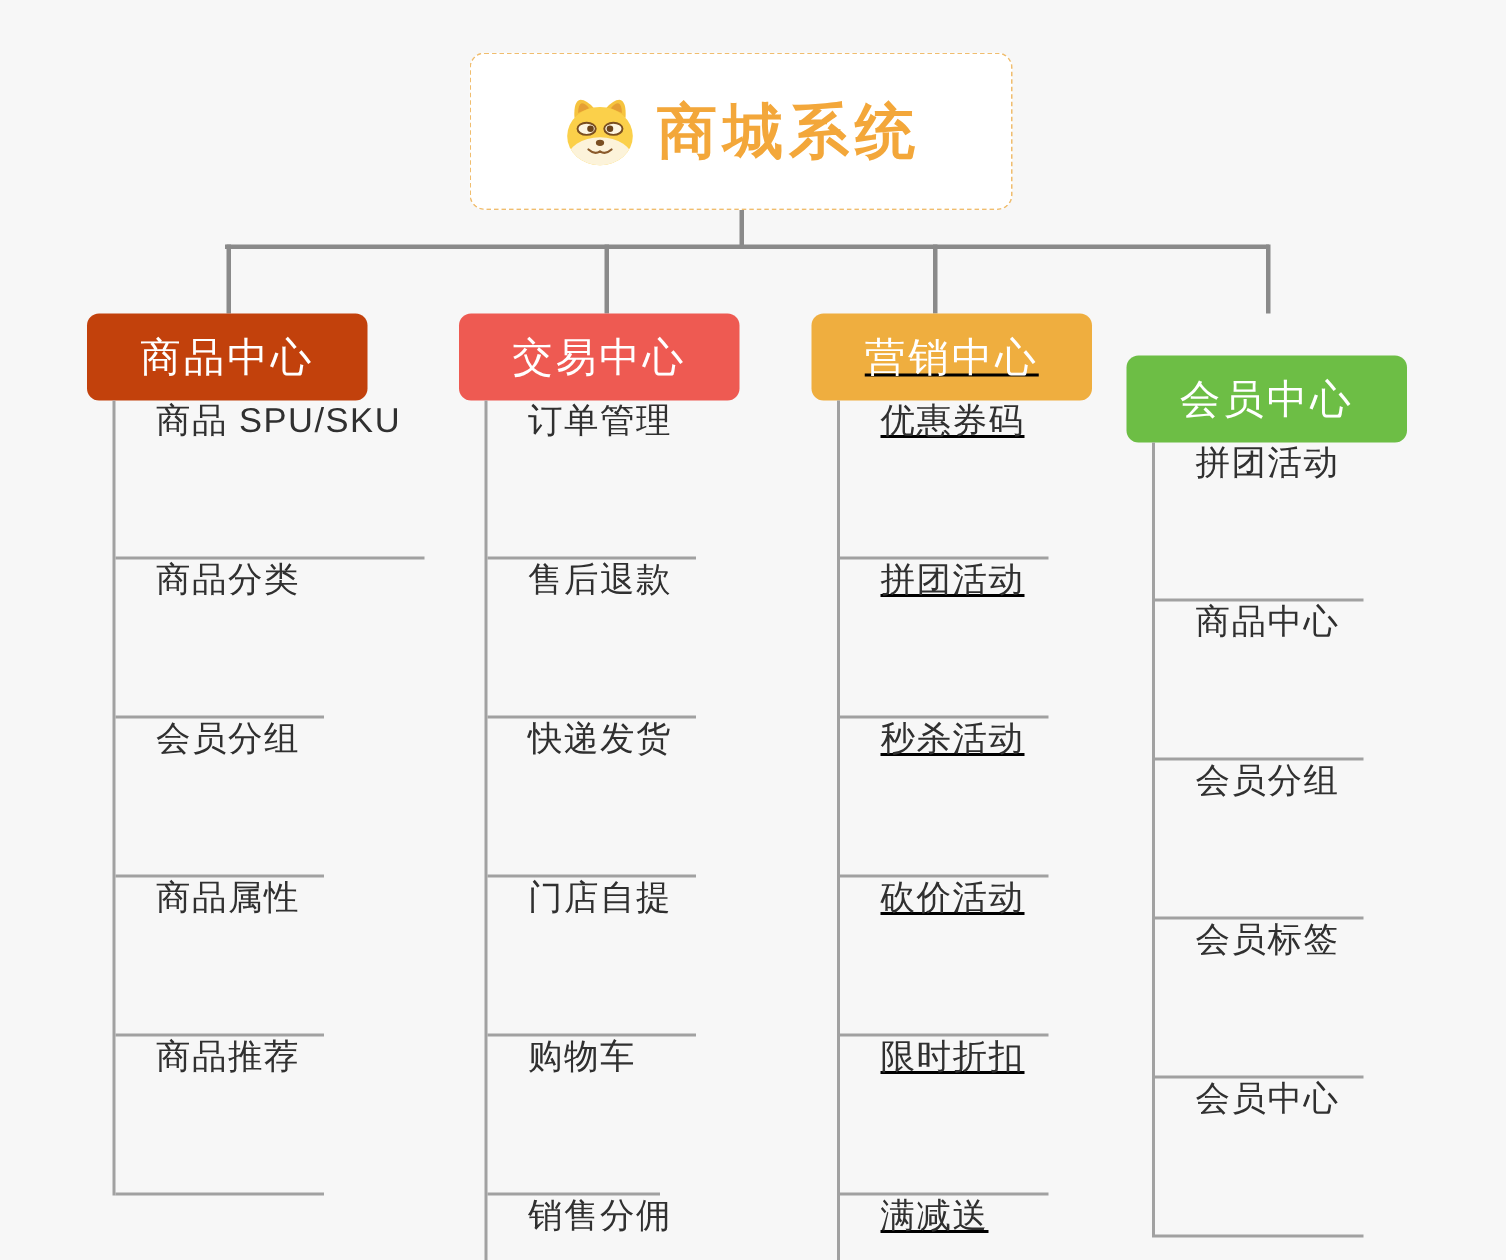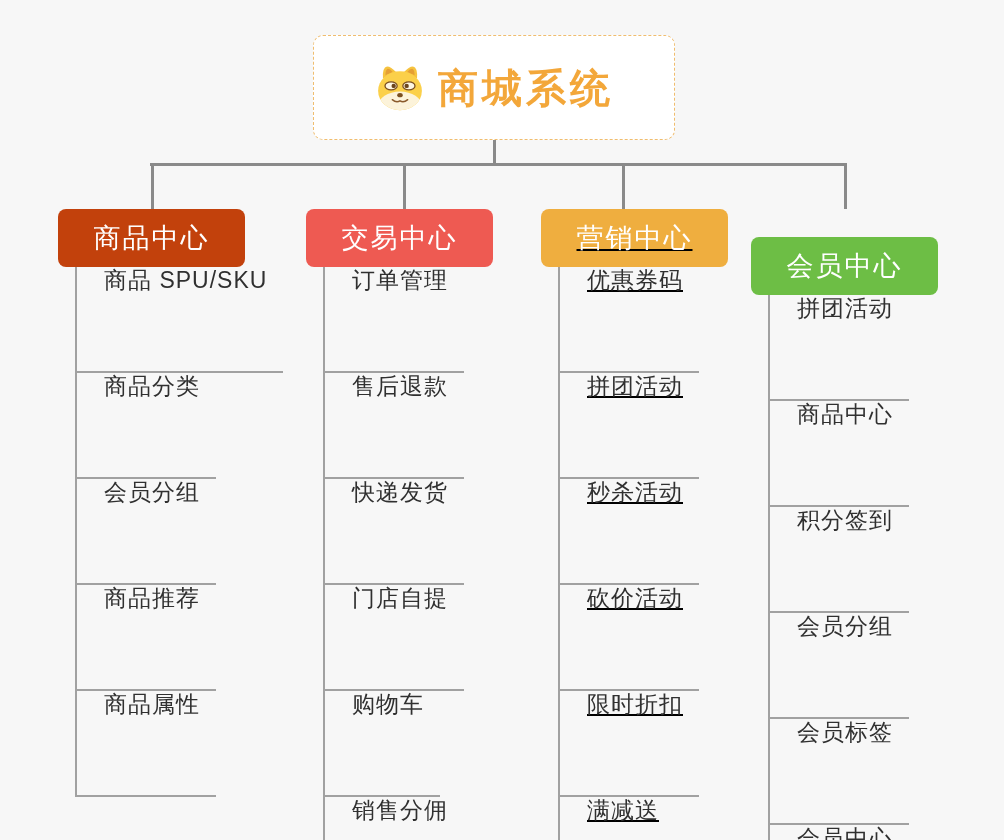--- a/index.html
+++ b/index.html
@@ -128,24 +128,24 @@
           <div class="child">
             <span class="child-label">商品 SPU/SKU</span>
           </div>
           <div class="child">
             <span class="child-label">商品分类</span>
           </div>
           <div class="child">
             <span class="child-label">会员分组</span>
           </div>
           <div class="child">
+            <span class="child-label">商品属性</span>
+          </div>
+          <div class="child">
             <span class="child-label">商品推荐</span>
-          </div>
-          <div class="child">
-            <span class="child-label">商品属性</span>
           </div>
         </div>
       </div>
       <div class="connector drop" style="left: 403px;"></div>
       <div class="branch" style="left: 306px;">
         <div class="head" style="background: rgb(238, 90, 82);">
           <span class="head-label">交易中心</span>
         </div>
         <div class="children">
           <div class="child">
@@ -200,23 +200,20 @@
           <span class="head-label">会员中心</span>
         </div>
         <div class="children">
           <div class="child">
             <span class="child-label">拼团活动</span>
           </div>
           <div class="child">
             <span class="child-label">商品中心</span>
           </div>
           <div class="child">
-            <span class="child-label">积分签到</span>
-          </div>
-          <div class="child">
             <span class="child-label">会员分组</span>
           </div>
           <div class="child">
             <span class="child-label">会员标签</span>
           </div>
           <div class="child">
             <span class="child-label">会员中心</span>
           </div>
         </div>
       </div>

